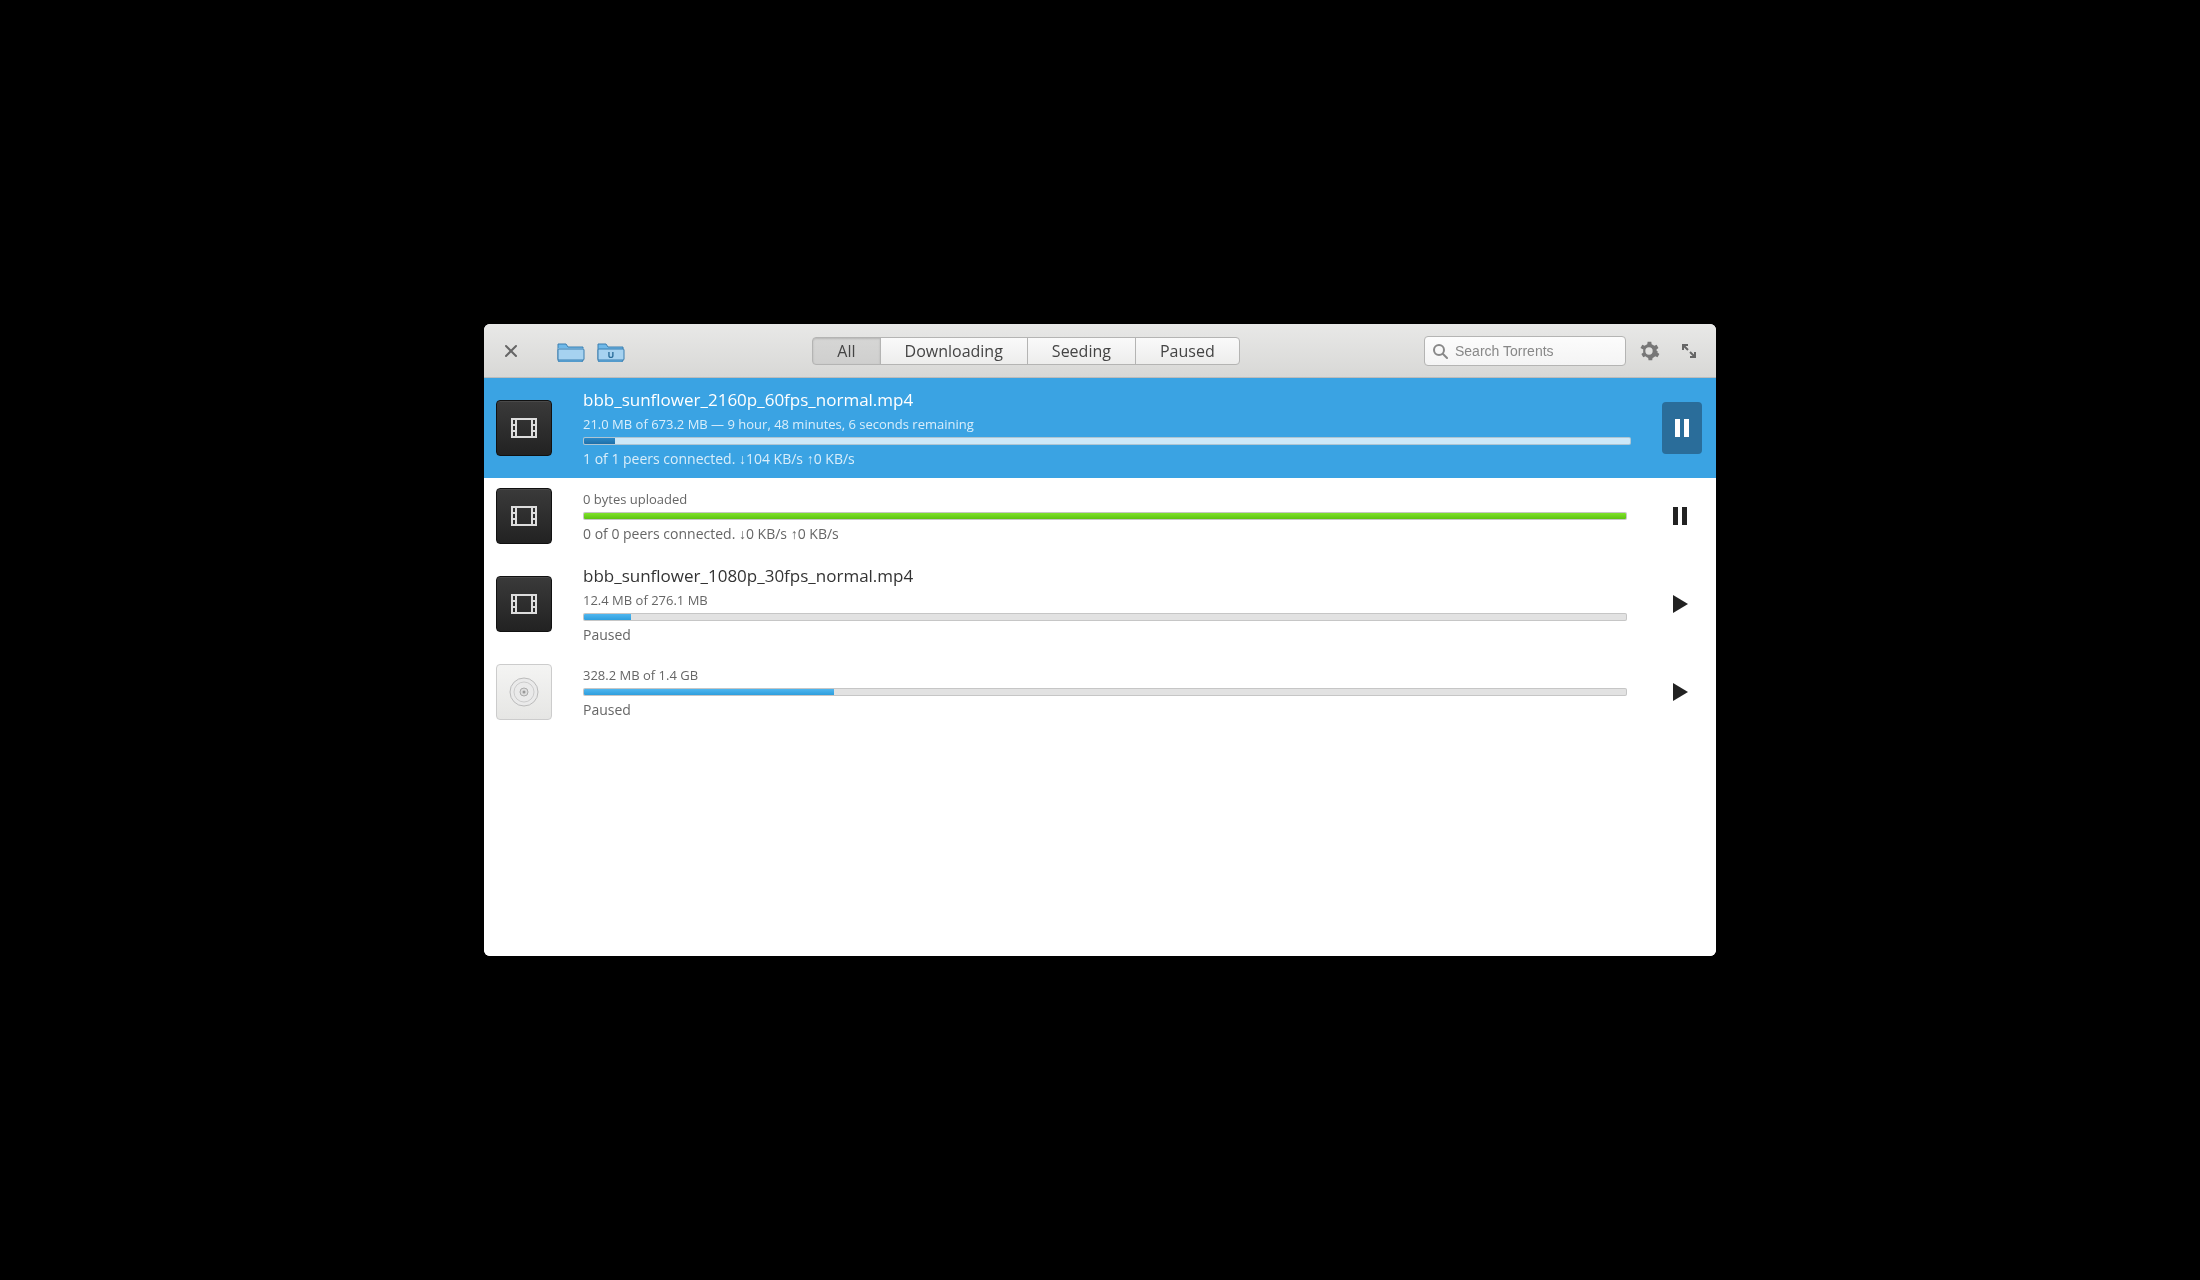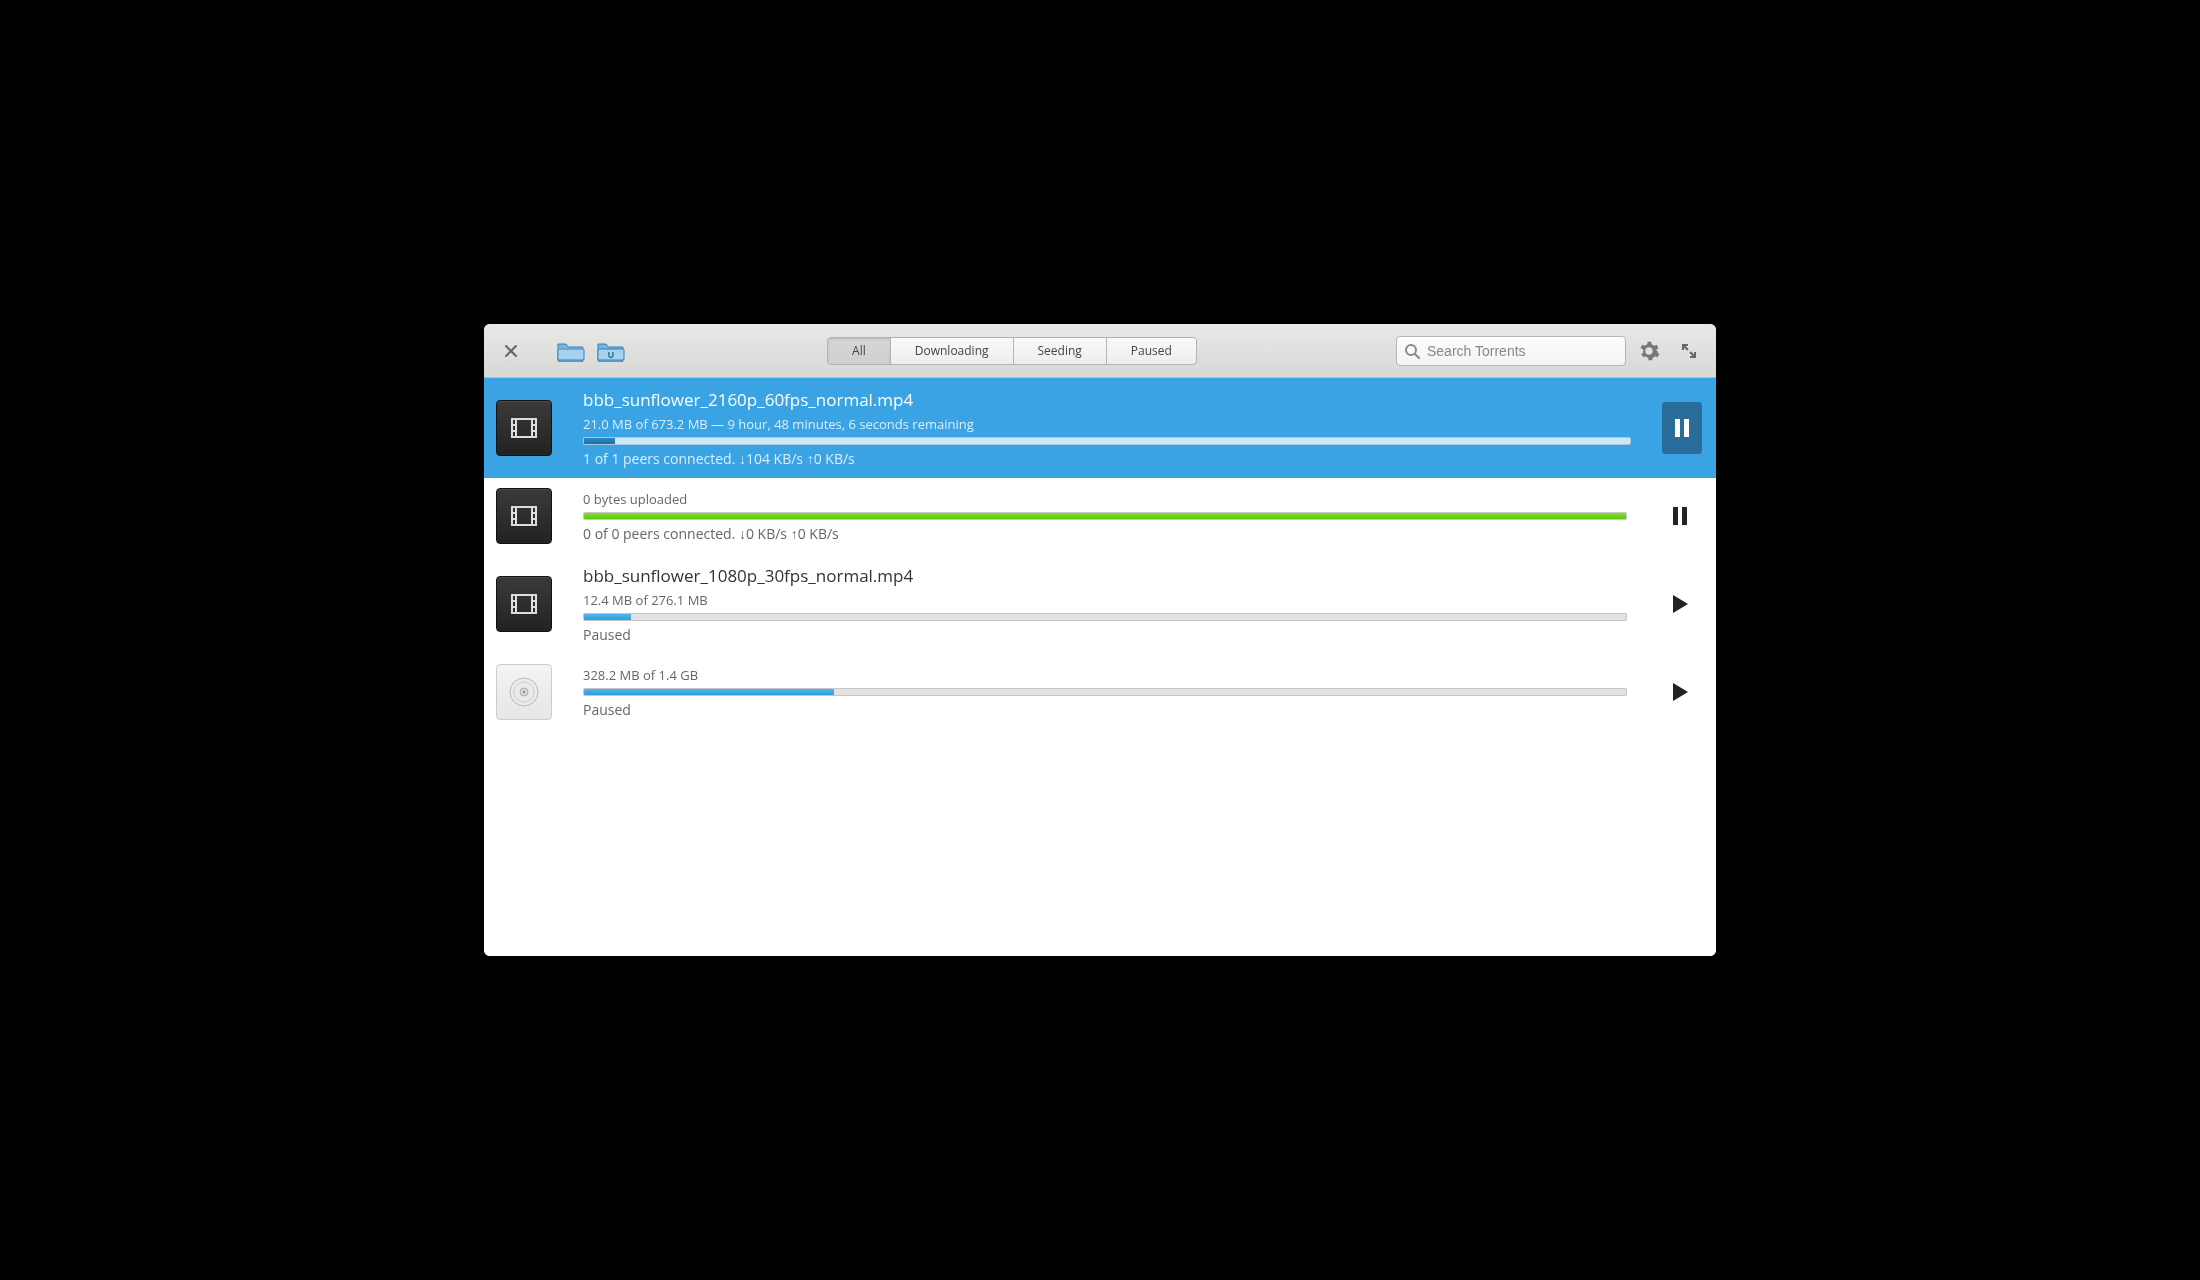--- a/index.html
+++ b/index.html
@@ -49,33 +49,33 @@
     margin-left: auto;
     margin-right: auto;
   }
   .filter-btn {
     height: 28px;
     padding: 0 24px;
     background: linear-gradient(to bottom,#fafafa,#ededec);
     border: 1px solid #b4b4b3;
     margin-left: -1px;
     color: #444;
-    font-size: 12px;
+    font-size: 16px;
     display:flex; align-items:center; justify-content:center;
     cursor: pointer;
   }
   .filter-btn:first-child { border-radius: 4px 0 0 4px; margin-left:0;}
   .filter-btn:last-child { border-radius: 0 4px 4px 0; }
   .filter-btn.active {
     background: linear-gradient(to bottom,#d6d6d5,#cfcfce);
     box-shadow: inset 0 1px 2px rgba(0,0,0,0.15);
   }
   .search-wrap {
     position: relative;
-    width: 230px;
+    width: 202px;
     height: 30px;
     border-radius: 14px;
   }
   .search-wrap svg {
     position:absolute; left:8px; top:50%; transform:translateY(-50%);
     color:#888;
   }
   .search-input {
     width: 100%; height: 100%;
     border: 1px solid #b4b4b3;

